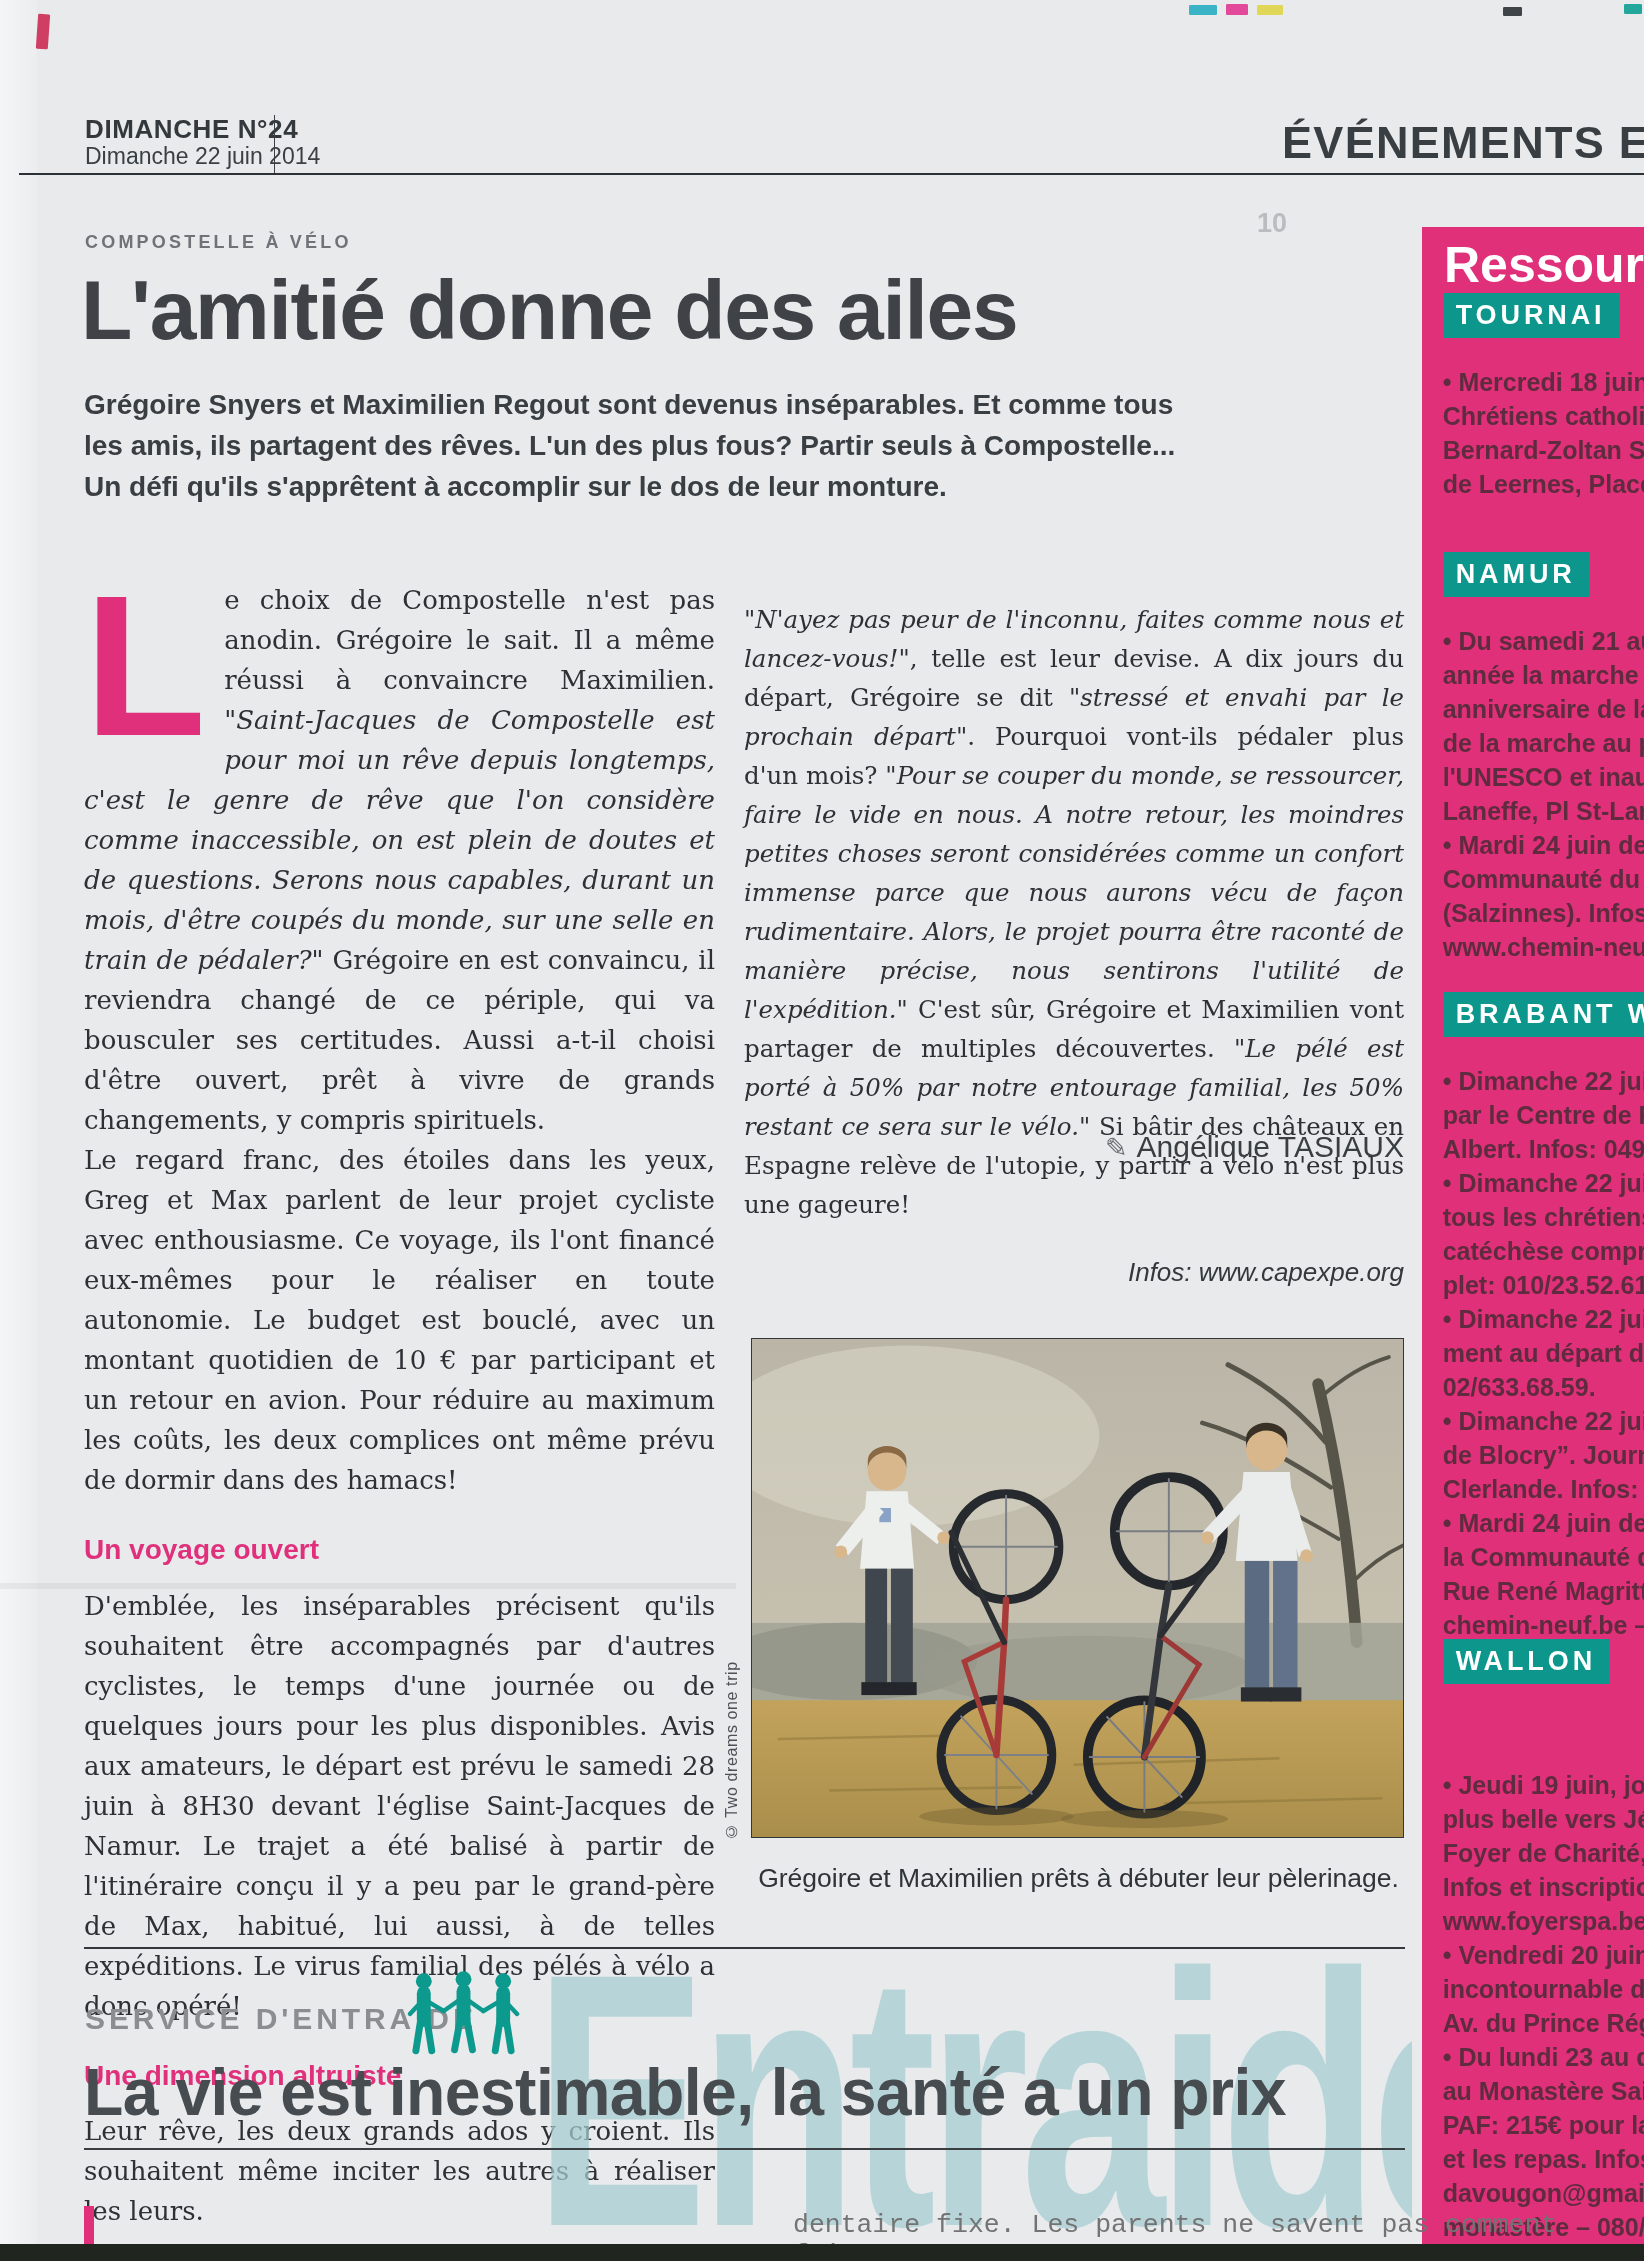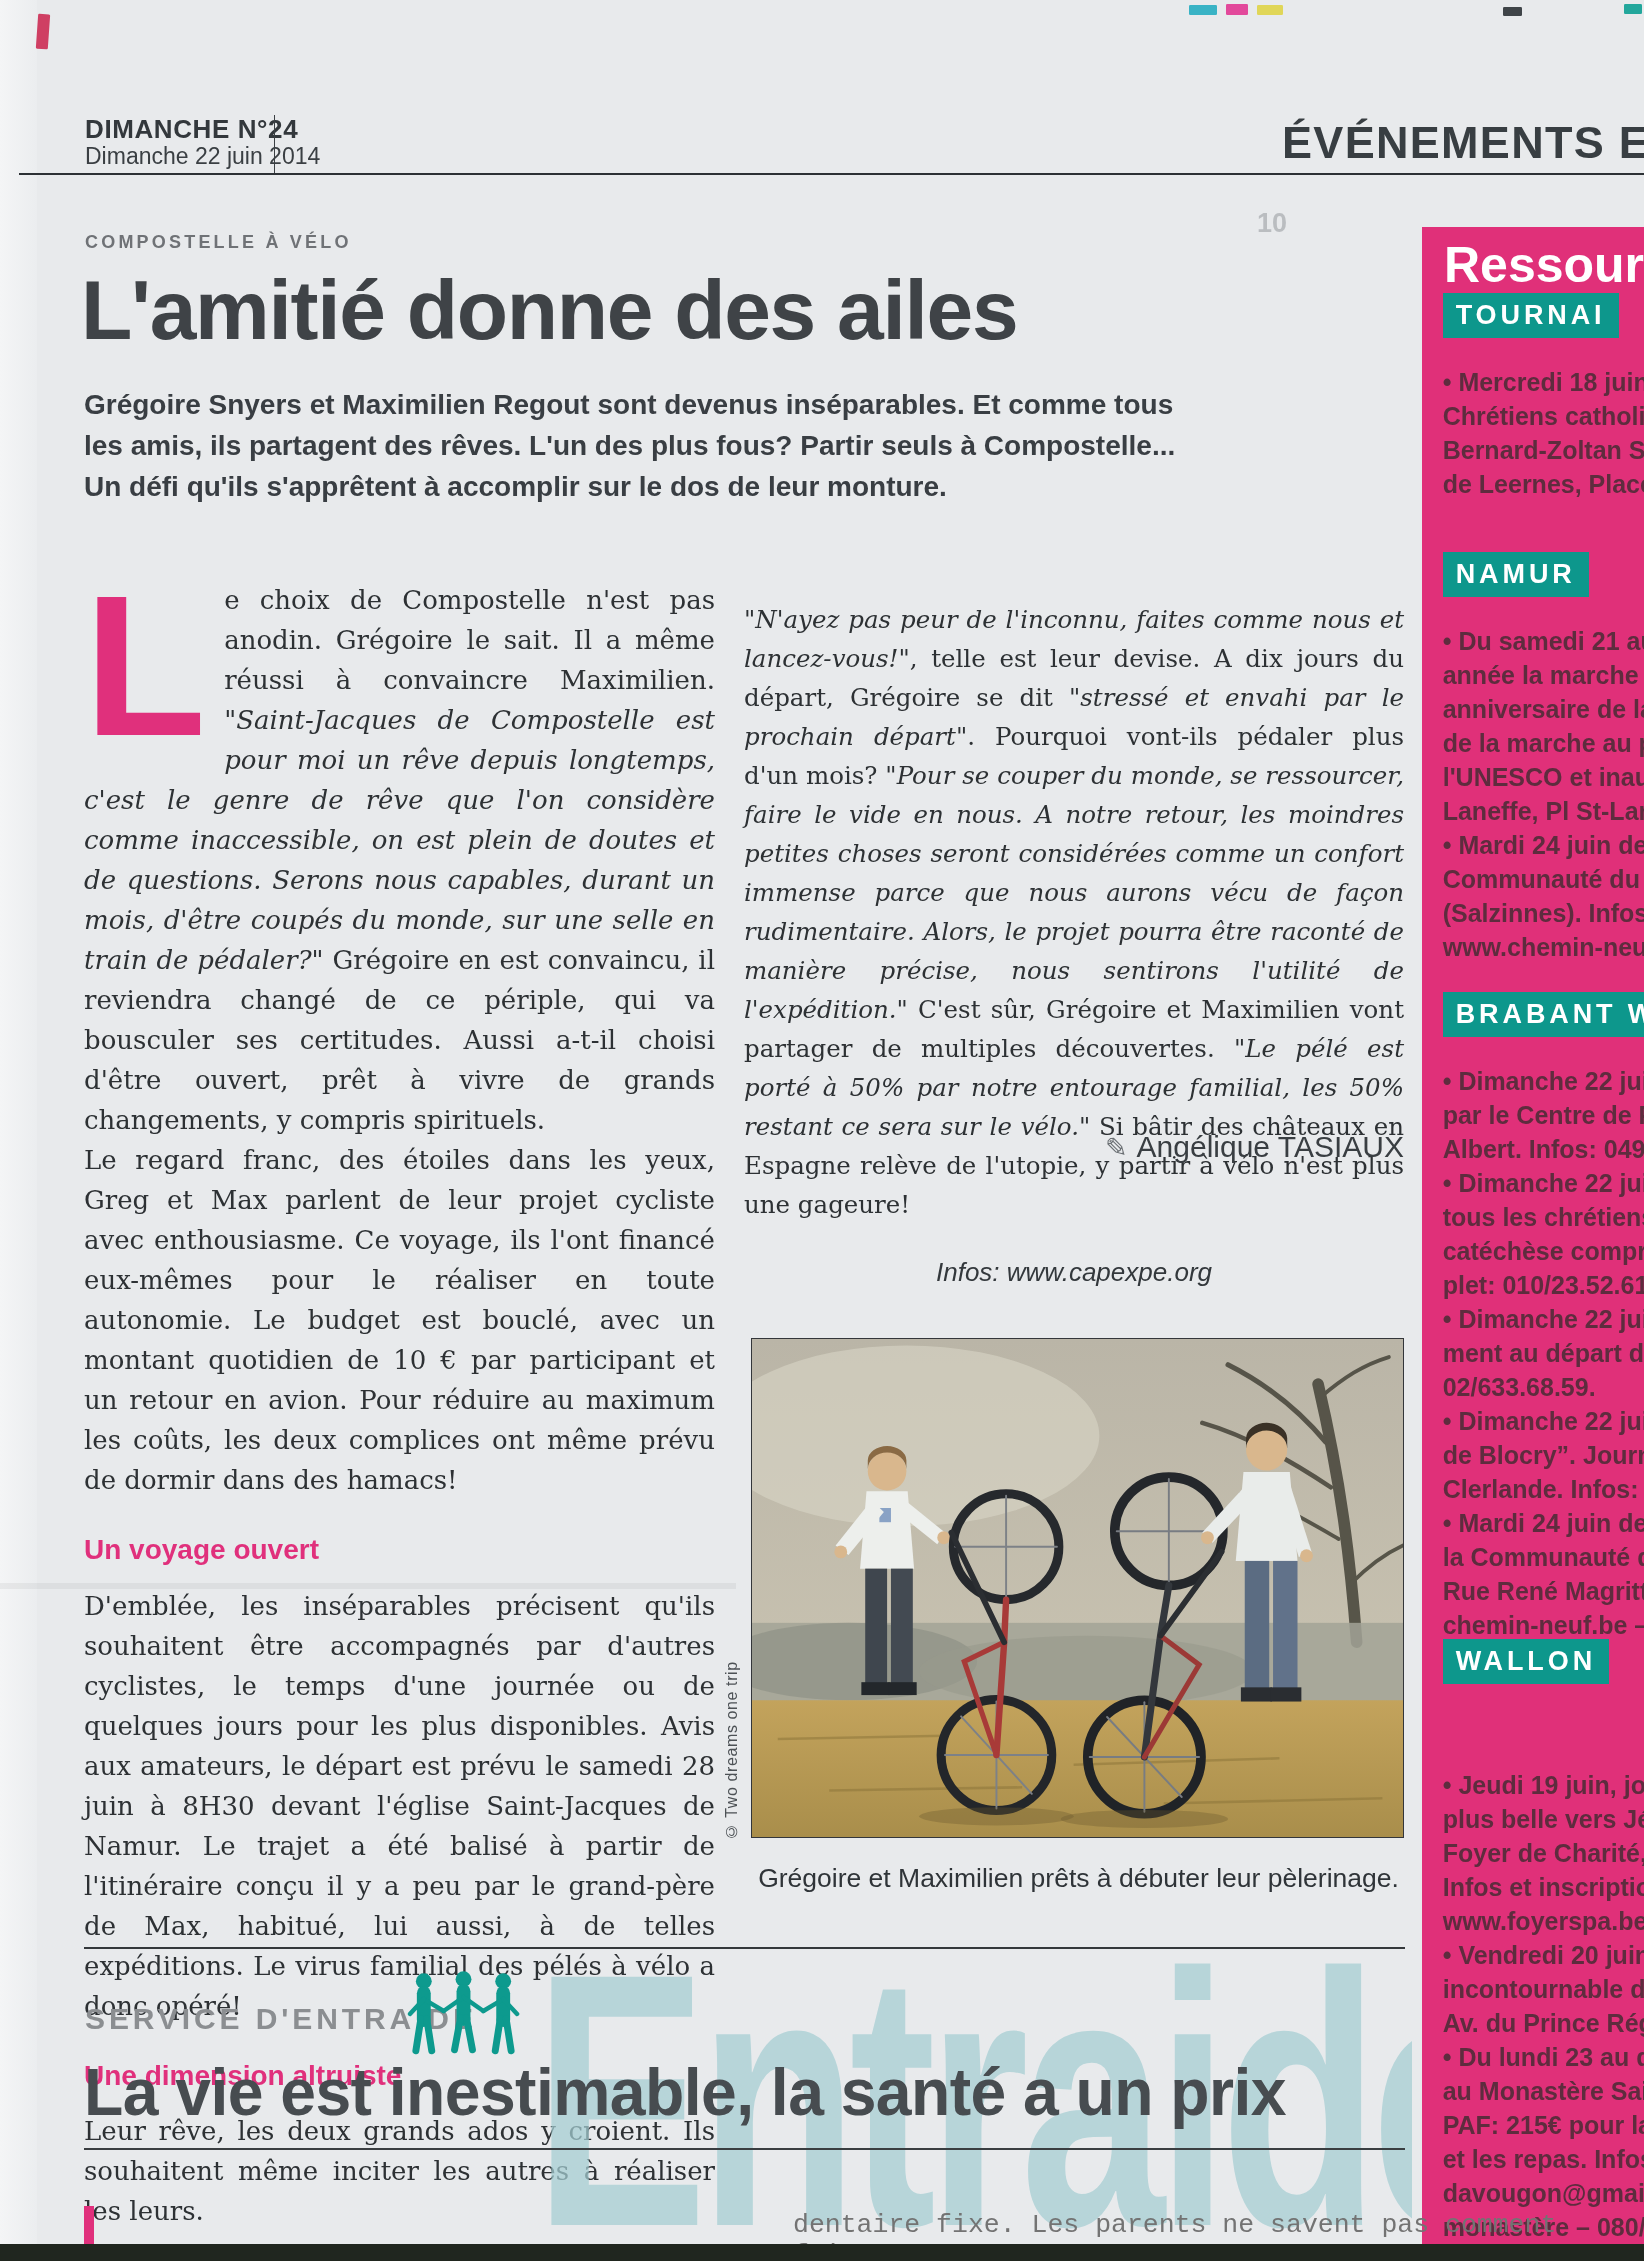--- a/index.html
+++ b/index.html
@@ -34,21 +34,21 @@
   .col2{left:744px;top:600px;width:660px;font-size:24.5px;line-height:39px;}
   .bodycol p{margin:0;}
   .it{font-style:italic;}
   .dropcap{float:left;font-family:"Liberation Sans",sans-serif;font-weight:700;font-size:200px;
            line-height:.82;color:#e0307c;margin:3.9px 18px 0 0;}
   .subhead{font-family:"Liberation Sans",sans-serif;font-weight:700;font-size:28px;color:#e0307c;
            margin:30px 0 15.5px;text-align:left;}
 
   .author{left:744px;top:1130px;width:660px;text-align:right;font-size:30px;font-weight:500;color:#393e42;}
   .pencil{display:inline-block;transform:rotate(0deg);font-size:27px;color:#6a6f73;margin-right:9px;}
-  .infos{left:744px;top:1257px;width:660px;text-align:center;font-style:italic;font-size:26px;color:#33383c;}
+  .infos{left:744px;top:1257px;width:660px;text-align:right;font-style:italic;font-size:26px;color:#33383c;}
 
   
   .photo{left:751px;top:1338px;width:651px;height:498px;border:1.9px solid #33363a;background:#bdb8aa;overflow:hidden;}
   .photo svg{display:block;width:100%;height:100%;}
   .credit{left:723px;top:1575px;height:265px;writing-mode:vertical-rl;transform:rotate(180deg);
           font-size:16px;color:#4c5155;letter-spacing:0.6px;}
   .caption{left:751px;top:1863px;width:655px;text-align:center;font-size:26.5px;color:#2f3438;}
 
   .rule-mid{left:84px;top:1947px;width:1321px;height:1.9px;background:#34383b;}
 

